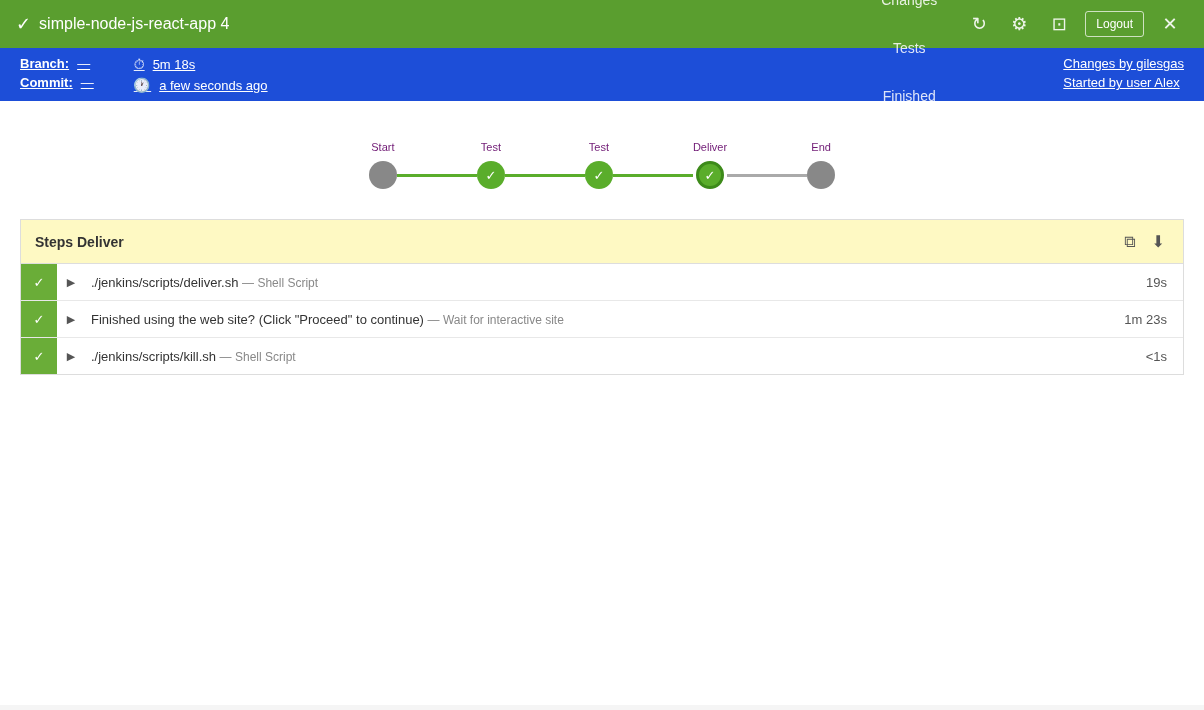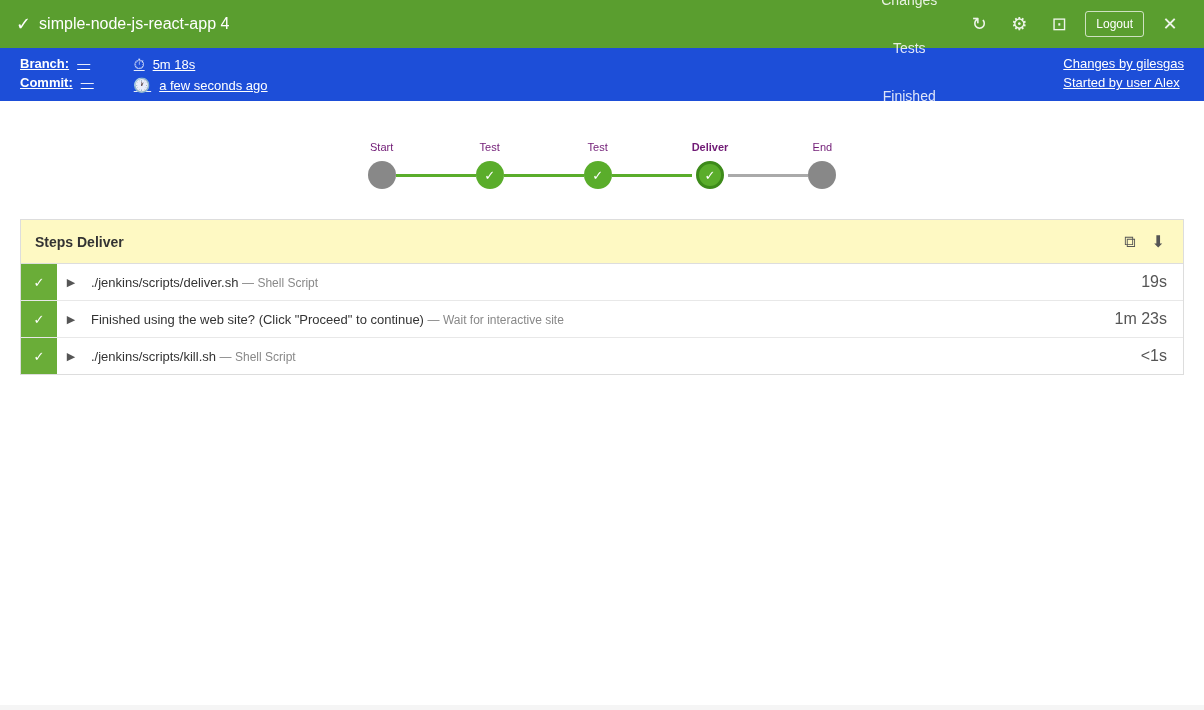--- a/index.html
+++ b/index.html
@@ -119,21 +119,21 @@
       display: flex;
       flex-direction: column;
       align-items: center;
       gap: 8px;
     }
     .stage-label {
       font-size: 11px;
       color: #701a75;
       font-weight: normal;
     }
-    .stage-label.active-stage { font-weight: bold; }
+    .stage-label.active-stage { font-weight: normal; }
     .stage-node {
       width: 28px;
       height: 28px;
       border-radius: 50%;
       display: flex;
       align-items: center;
       justify-content: center;
       font-size: 14px;
     }
     .stage-node.grey { background: #888; }
@@ -212,21 +212,21 @@
       flex: 1;
       padding: 8px 6px;
       font-size: 13px;
       color: #333;
     }
     .step-name { font-weight: normal; }
     .step-type { color: #888; font-size: 12px; }
     .step-duration {
       padding: 0 16px;
       color: #555;
-      font-size: 16px;
+      font-size: 13px;
       white-space: nowrap;
     }
   </style>
 </head>
 <body>
 
 <div class="header">
   <div class="header-title">
     <span class="check-icon">✓</span>
     <span>simple-node-js-react-app 4</span>

